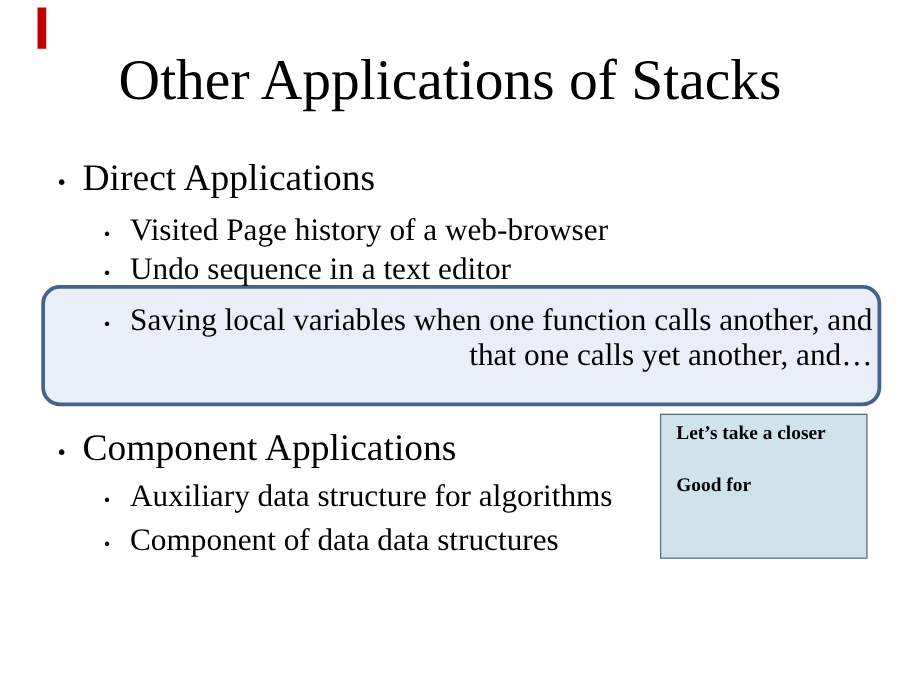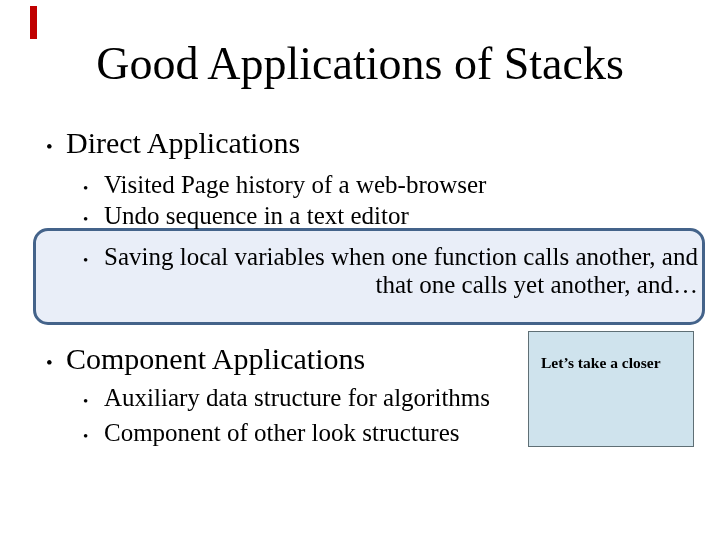--- a/index.html
+++ b/index.html
@@ -60,39 +60,39 @@
     z-index: 0;
   }
   .row, .slide-title { z-index: 2; }
   .callout {
     position: absolute;
     left: 528px; top: 331px;
     width: 166px; height: 116px;
     box-sizing: border-box;
     background: #cfe3ed;
     border: 1px solid #5f6f75;
-    padding: 20px 6px 0 12px;
+    padding: 4px 6px 0 12px;
     z-index: 3;
   }
   .callout-line {
     font-size: 15.5px;
     font-weight: bold;
     line-height: 21px;
     min-height: 21px;
     white-space: nowrap;
   }
 </style>
 </head>
 <body>
 
 <div class="slide">
 
   <div class="red-marker"></div>
 
-  <div class="slide-title">Good Applications of Stacks</div>
+  <div class="slide-title">Other Applications of Stacks</div>
 
   <div class="highlight-box"></div>
 
   <div class="row l1 row-direct">
     <span class="dot">•</span>
     <span class="txt">Direct Applications</span>
   </div>
 
   <div class="row l2 row-visited">
     <span class="dot">•</span>
@@ -115,21 +115,22 @@
     <span class="txt">Component Applications</span>
   </div>
 
   <div class="row l2 row-aux">
     <span class="dot">•</span>
     <span class="txt">Auxiliary data structure for algorithms</span>
   </div>
 
   <div class="row l2 row-comp">
     <span class="dot">•</span>
-    <span class="txt">Component of other look structures</span>
+    <span class="txt">Component of data data structures</span>
   </div>
 
   <div class="callout">
     <div class="callout-line">Let’s take a closer</div>
     <div class="callout-line"></div>
+    <div class="callout-line">Good for</div>
   </div>
 
 </div>
 
 </body></html>

